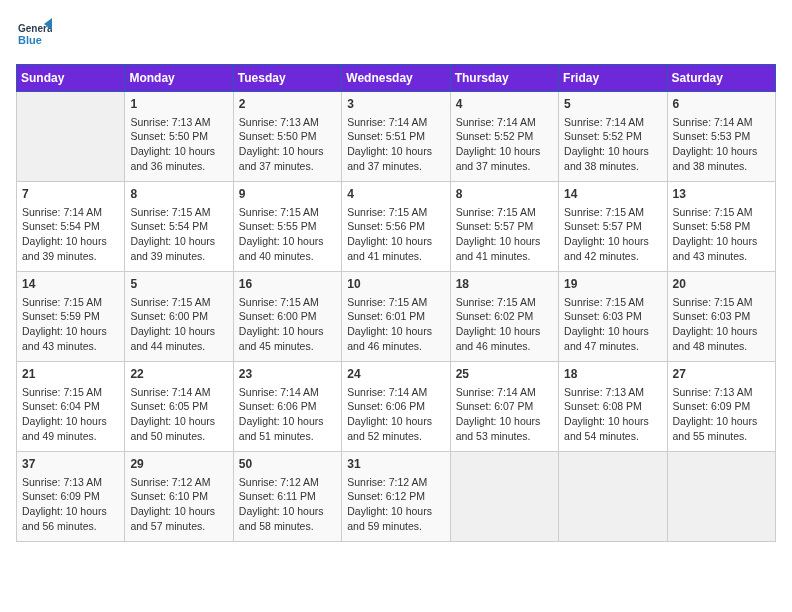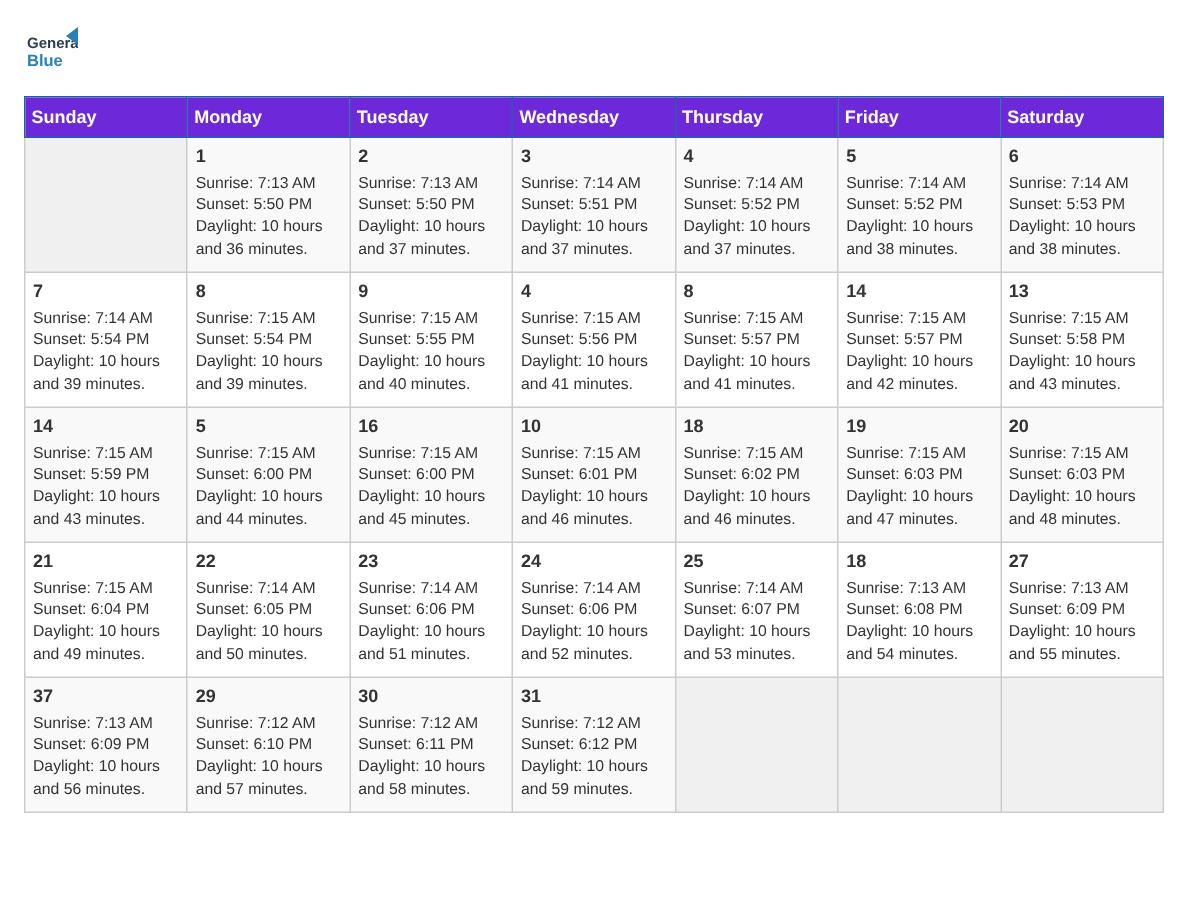--- a/index.html
+++ b/index.html
@@ -232,21 +232,21 @@
       <tr>
         <td>
           <span class="day-number">37</span>
           <div class="day-info">Sunrise: 7:13 AM<br>Sunset: 6:09 PM<br>Daylight: 10 hours<br>and 56 minutes.</div>
         </td>
         <td>
           <span class="day-number">29</span>
           <div class="day-info">Sunrise: 7:12 AM<br>Sunset: 6:10 PM<br>Daylight: 10 hours<br>and 57 minutes.</div>
         </td>
         <td>
-          <span class="day-number">30</span>
+          <span class="day-number">50</span>
           <div class="day-info">Sunrise: 7:12 AM<br>Sunset: 6:11 PM<br>Daylight: 10 hours<br>and 58 minutes.</div>
         </td>
         <td>
           <span class="day-number">31</span>
           <div class="day-info">Sunrise: 7:12 AM<br>Sunset: 6:12 PM<br>Daylight: 10 hours<br>and 59 minutes.</div>
         </td>
         <td class="empty-cell"></td>
         <td class="empty-cell"></td>
         <td class="empty-cell"></td>
       </tr>

